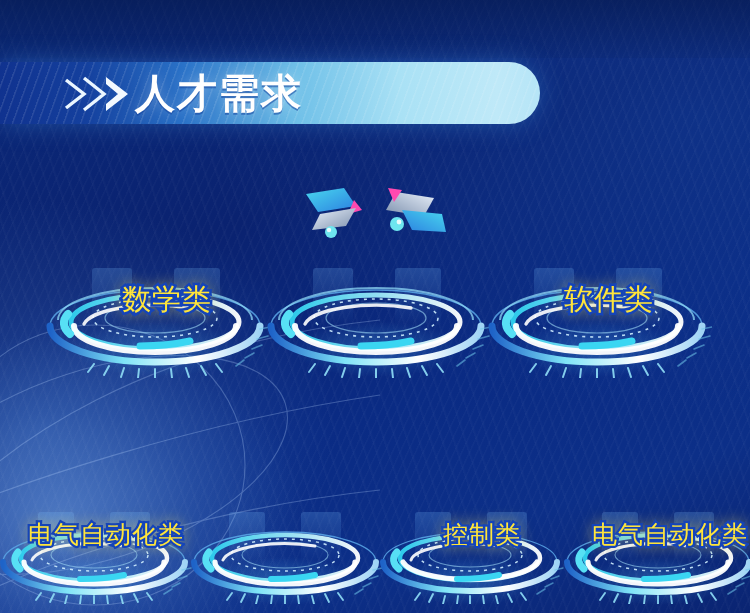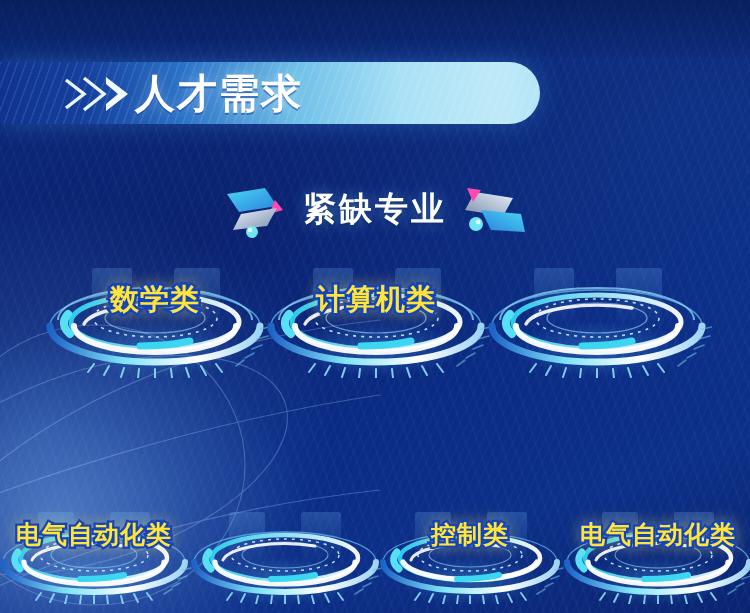--- a/index.html
+++ b/index.html
@@ -48,22 +48,22 @@
   .ban-en{position:absolute;left:352px;top:22px;font-size:19px;font-weight:700;color:#5b7fb4;letter-spacing:.6px;}
 
   
   .sechead{position:absolute;height:62px;display:flex;align-items:center;justify-content:center;gap:14px;}
   .sec-title{font-size:33px;font-weight:700;color:#fff;letter-spacing:3px;white-space:nowrap;
     text-shadow:0 0 16px rgba(120,200,255,.45),0 2px 3px rgba(0,20,70,.6);}
 
   
   .item{position:absolute;}
   .item .ringwrap{position:absolute;left:0;top:0;}
-  .item .label{position:absolute;left:0;width:100%;text-align:center;
-    font-weight:700;color:#ffe53a;white-space:nowrap;letter-spacing:1px;
+  .item .label{position:absolute;left:12px;width:100%;text-align:center;
+    font-weight:400;color:#ffe53a;white-space:nowrap;letter-spacing:1px;
     -webkit-text-stroke:5px #1544b8;paint-order:stroke fill;
     filter:drop-shadow(0 0 7px rgba(255,230,90,.35));}
   .item .label i{font-style:normal;}
   .row1 .label{font-size:29px;top:12px;}
   .row2 .label{font-size:25px;top:6px;-webkit-text-stroke-width:4.5px;}
   .glowpad{position:absolute;border-radius:50%;
     background:radial-gradient(ellipse at 50% 50%,rgba(90,190,255,.30),rgba(40,120,220,0) 68%);}
   .colbeam{position:absolute;border-radius:3px;
     background:linear-gradient(180deg,rgba(120,190,255,.22),rgba(90,160,240,0));}
 </style>
@@ -110,21 +110,20 @@
           <stop offset="0" stop-color="#e9f1fb"></stop>
             <stop offset="1" stop-color="#7d90ad"></stop>
         </linearGradient>
       </defs>
       <path d="M2 14 L40 8 L52 26 L14 32 Z" fill="url(#pg1)"></path>
       <path d="M50 20 L58 30 L44 34 Z" fill="#ff49b0"></path>
       <path d="M16 34 L52 28 L42 46 L8 50 Z" fill="url(#sv1)"></path>
       <circle cx="27" cy="52" r="6" fill="#6ee6ef"></circle>
       <circle cx="25" cy="50" r="2.2" fill="#ffffff" opacity=".85"></circle>
     </svg>
-    <div class="sec-title">紧缺专业</div>
     <svg width="64" height="58" viewBox="0 0 64 58" style="transform:scaleX(-1)">
       <path d="M2 14 L40 8 L52 26 L14 32 Z" fill="url(#pg1)" opacity="0"></path>
       <path d="M12 18 L50 12 L60 30 L22 36 Z" fill="url(#sv1)"></path>
       <path d="M44 10 L58 8 L52 22 Z" fill="#ff49b0"></path>
       <path d="M4 34 L44 30 L34 50 L0 52 Z" fill="url(#pg1)"></path>
       <circle cx="49" cy="44" r="7" fill="#6ee6ef"></circle>
       <circle cx="47" cy="42" r="2.4" fill="#ffffff" opacity=".85"></circle>
     </svg>
   </div>
 
@@ -204,21 +203,20 @@
         <line x1="182" y1="104" x2="176" y2="96"></line>
       </g>
       <g stroke="#6fc7ea" stroke-width="1.6" stroke-linecap="round" opacity=".55">
         <line x1="196" y1="98" x2="204" y2="92"></line>
           <line x1="205" y1="90" x2="214" y2="85"></line>
         <line x1="212" y1="81" x2="222" y2="77"></line>
           <line x1="217" y1="71" x2="228" y2="68"></line>
         <line x1="220" y1="61" x2="230" y2="59"></line>
       </g>
     </svg>
-    <div class="label"><i>计算机类</i></div>
   </div>
 
   <div class="item row1" style="left:482px;top:268px;width:230px;height:110px;">
     <div class="glowpad" style="left:28px;top:52px;width:176px;height:58px;"></div>
     <div class="colbeam" style="left:52px;top:0px;width:40px;height:58px;"></div>
     <div class="colbeam" style="left:134px;top:0px;width:46px;height:58px;"></div>
     <svg class="ringwrap" width="230" height="110" viewBox="0 0 230 110">
       <ellipse cx="115" cy="58" rx="105" ry="36" fill="none" stroke="#5aa8e8" stroke-width="1.4" opacity=".85"></ellipse>
       <path d="M10 58 A105 36 0 0 0 220 58" fill="none" stroke="url(#arcA)" stroke-width="7" stroke-linecap="round"></path>
       <path d="M18 52 A97 32 0 0 1 212 52" fill="none" stroke="#8fd8f5" stroke-width="2" opacity=".75"></path>
@@ -241,20 +239,21 @@
         <line x1="182" y1="104" x2="176" y2="96"></line>
       </g>
       <g stroke="#6fc7ea" stroke-width="1.6" stroke-linecap="round" opacity=".55">
         <line x1="196" y1="98" x2="204" y2="92"></line>
           <line x1="205" y1="90" x2="214" y2="85"></line>
         <line x1="212" y1="81" x2="222" y2="77"></line>
           <line x1="217" y1="71" x2="228" y2="68"></line>
         <line x1="220" y1="61" x2="230" y2="59"></line>
       </g>
     </svg>
+    <div class="label"><i>软件类</i></div>
   </div>
 
 
   <div class="item row2" style="left:-6px;top:512px;width:200px;height:92px;">
     <div class="glowpad" style="left:24px;top:44px;width:152px;height:50px;"></div>
     <div class="colbeam" style="left:44px;top:0px;width:36px;height:50px;"></div>
     <div class="colbeam" style="left:116px;top:0px;width:40px;height:50px;"></div>
     <svg class="ringwrap" width="200" height="92" viewBox="0 0 200 92">
       <ellipse cx="100" cy="50" rx="91" ry="30" fill="none" stroke="#5aa8e8" stroke-width="1.3" opacity=".85"></ellipse>
       <path d="M9 50 A91 30 0 0 0 191 50" fill="none" stroke="url(#arcA)" stroke-width="6" stroke-linecap="round"></path>

